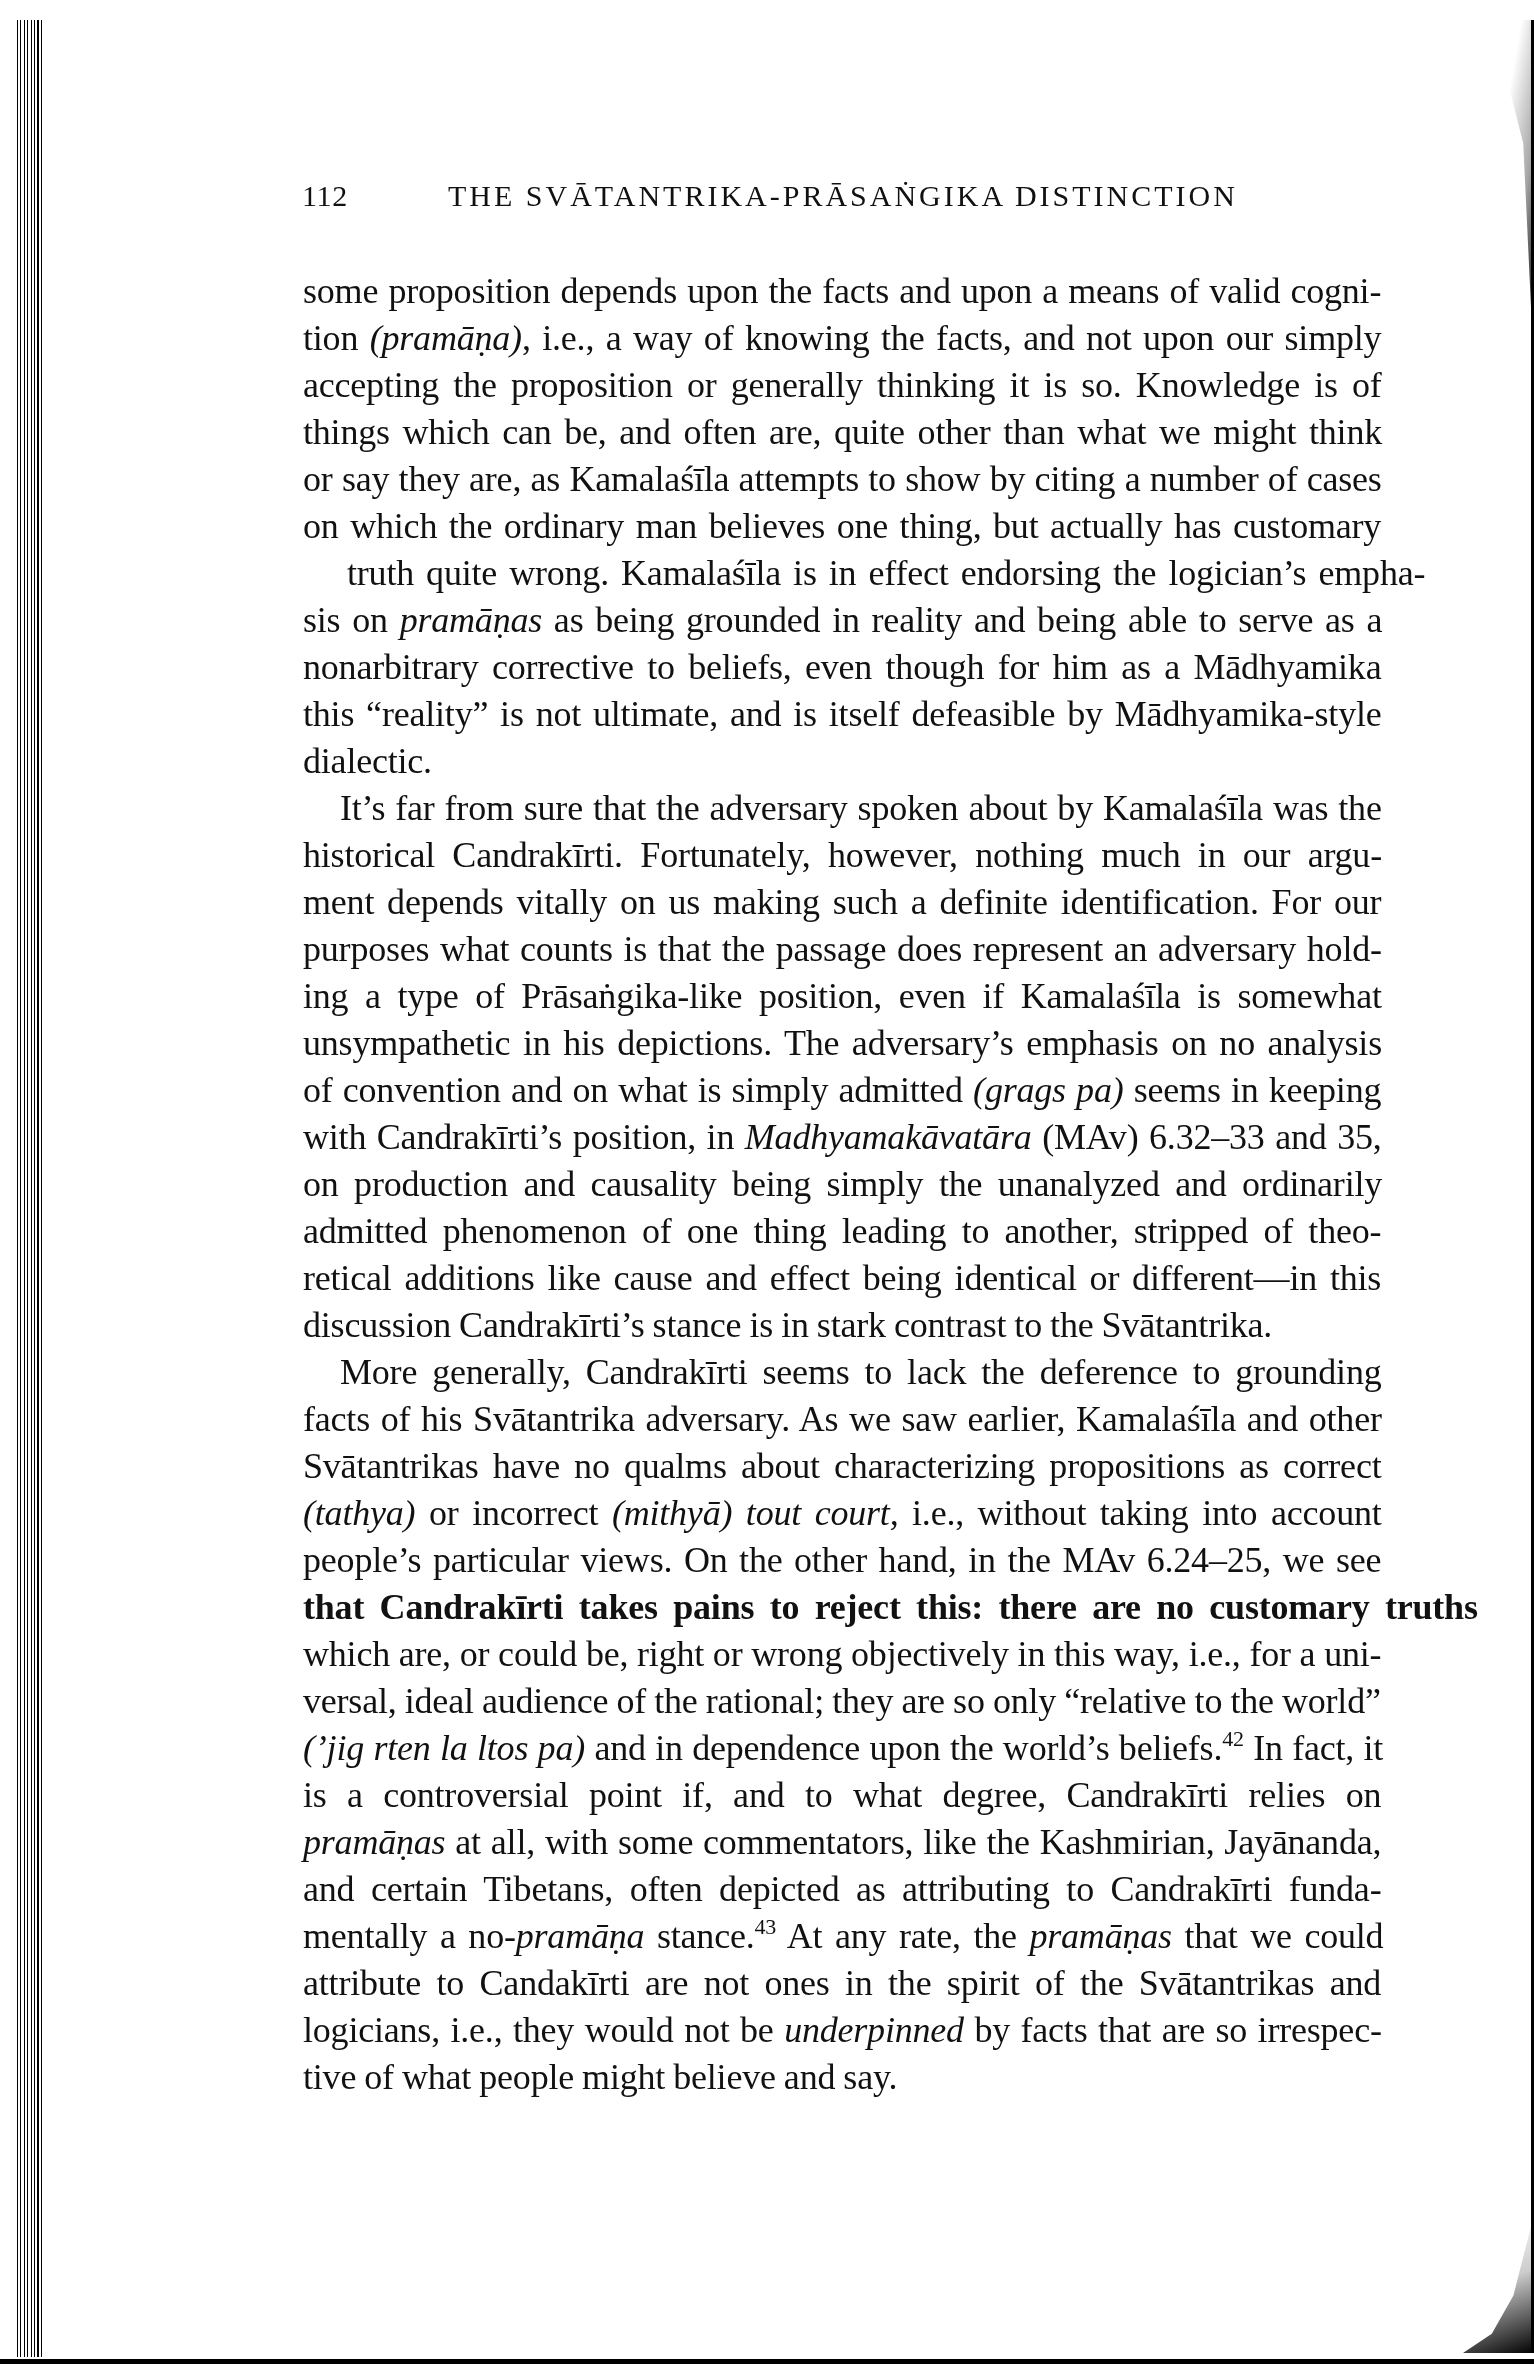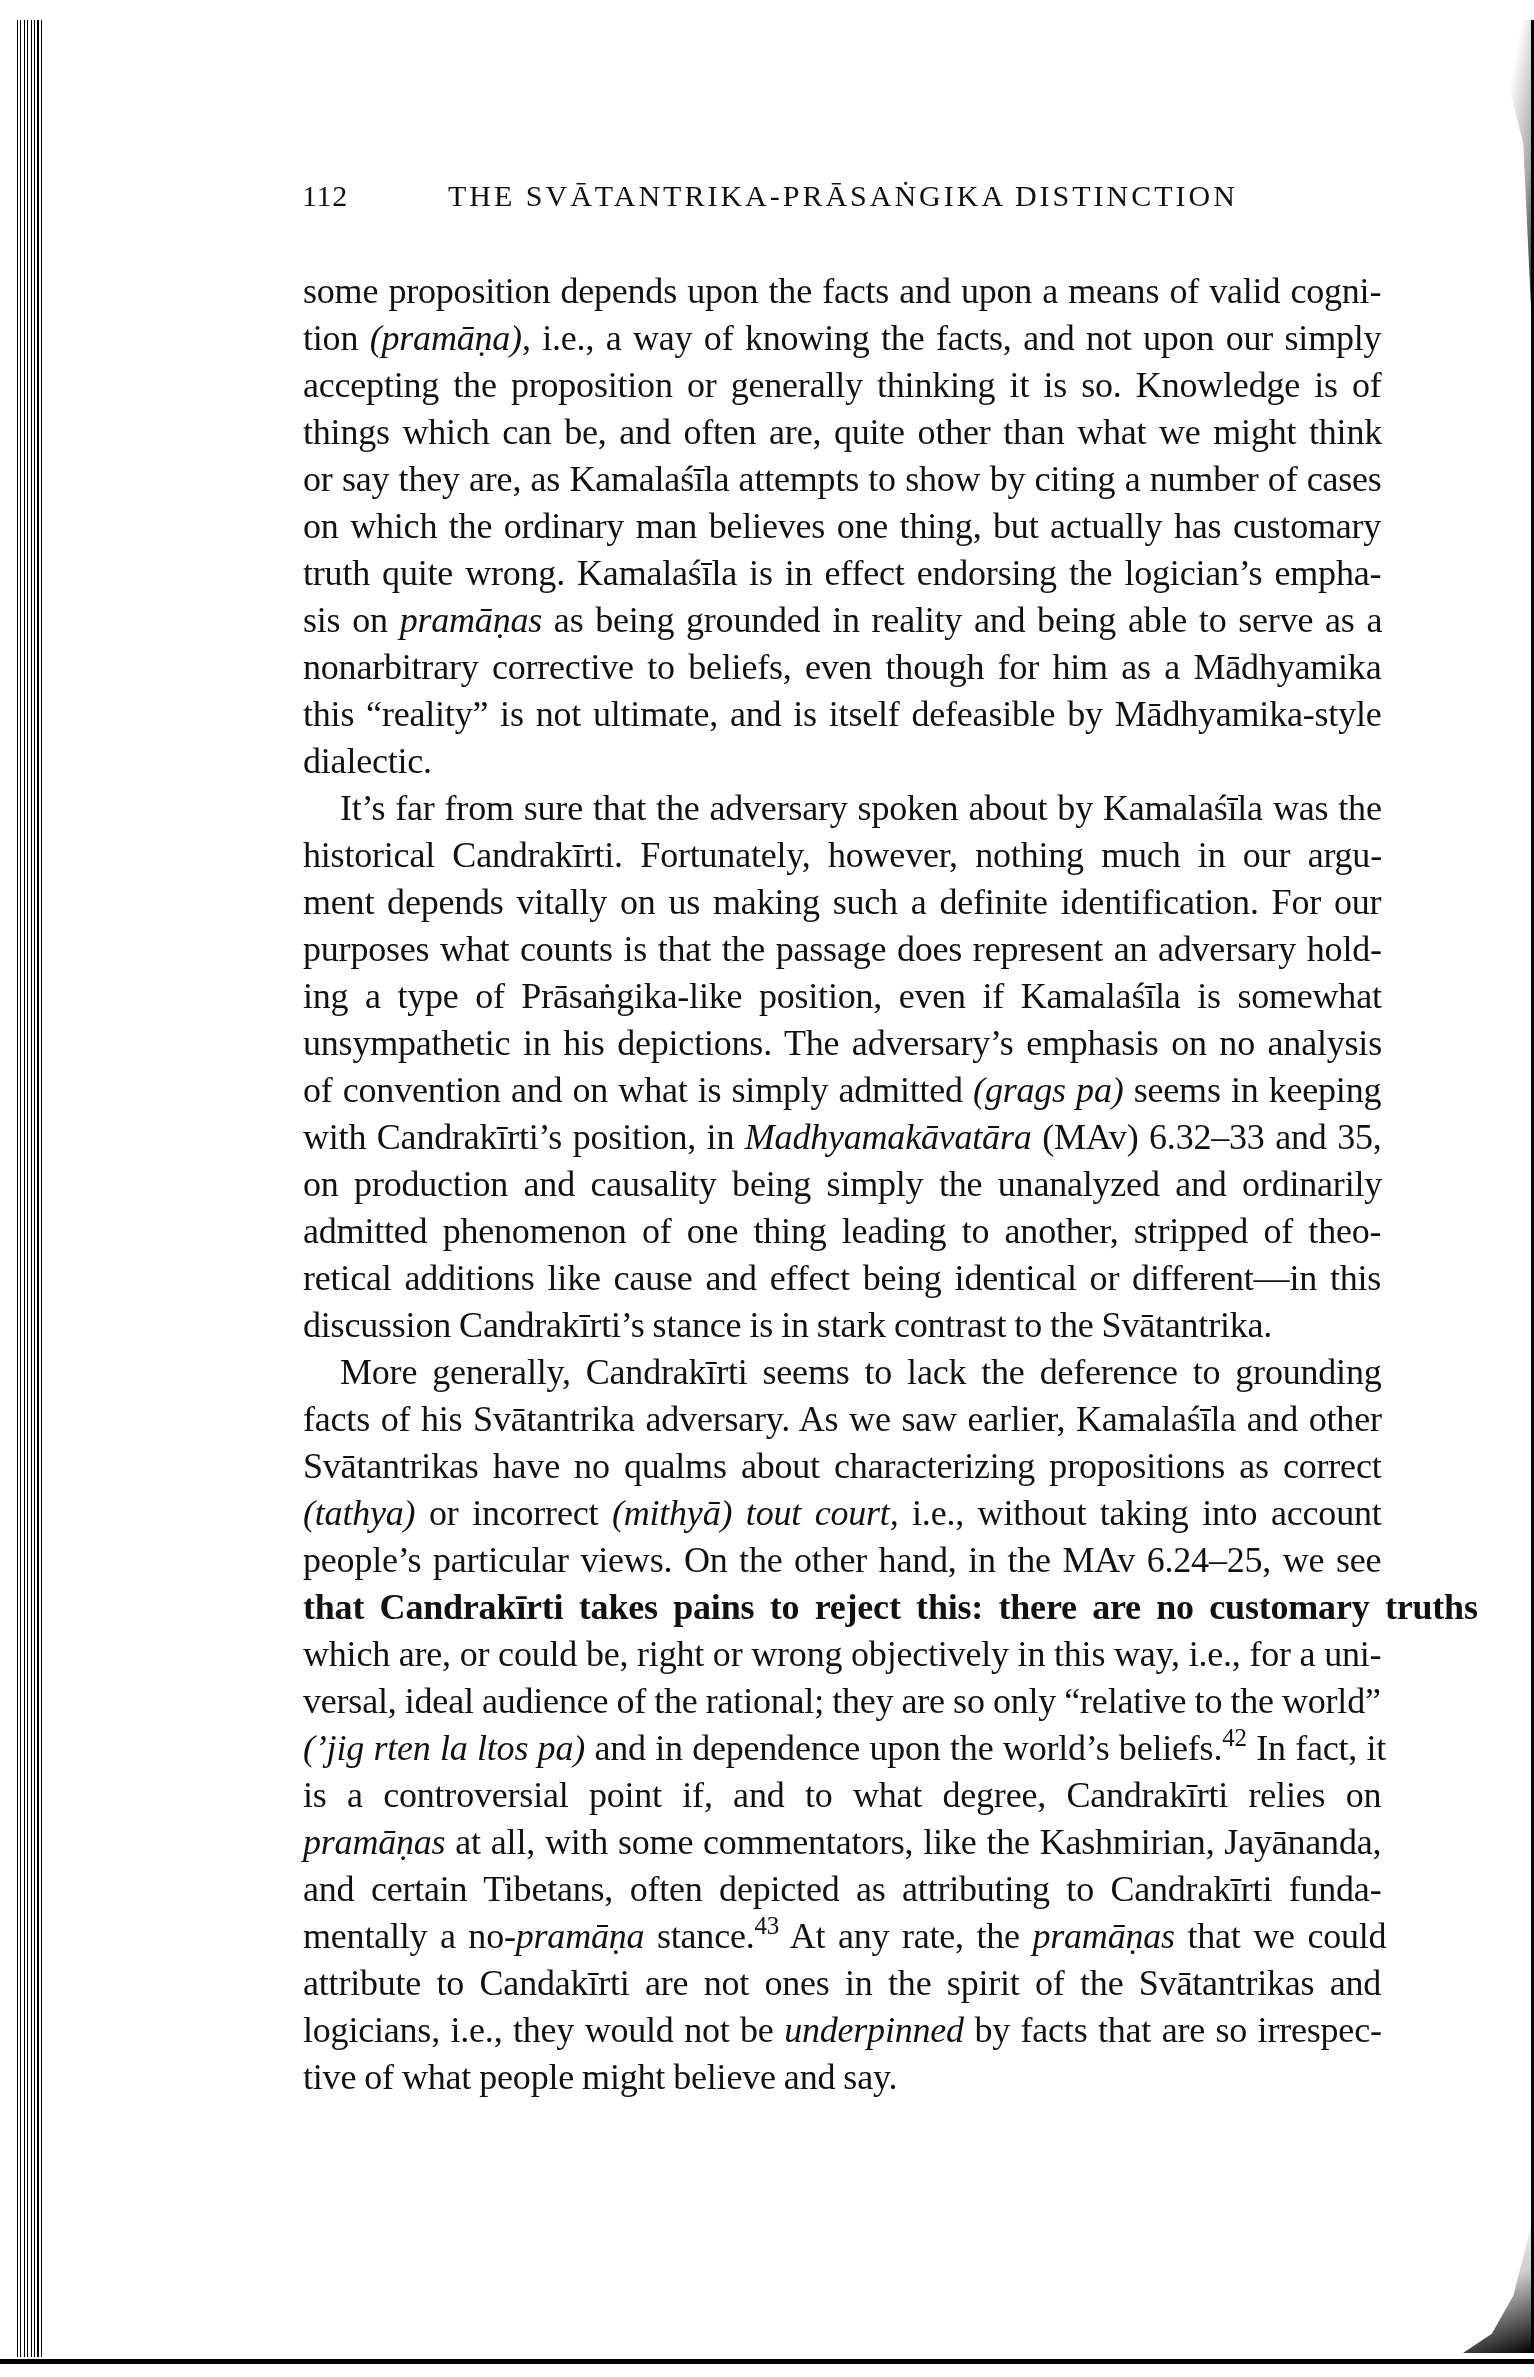--- a/index.html
+++ b/index.html
@@ -123,21 +123,21 @@
       text-align-last: left;
     }
     .para.indent .ln.first {
       padding-left: 37px;
     }
     .para .ln {
       text-indent: 0;
     }
     em { font-style: italic; }
     sup {
-      font-size: 25px;
+      font-size: 22px;
       line-height: 0;
       vertical-align: 14.4px;
     }
   </style>
 </head>
 <body>
 
 <div class="binding"></div>
 <div class="edge-line"></div>
 <div class="edge-shadow-top"></div>
@@ -150,21 +150,21 @@
 </header>
 
 <main class="body-text" id="body-text">
     <p class="para">
       <span class="ln first"><span style="display: inline-block; white-space: nowrap; word-spacing: 1.4px;"><span>some proposition depends upon the facts and upon a means of valid cogni-</span></span></span>
       <span class="ln"><span style="display: inline-block; white-space: nowrap; word-spacing: 2.7px;"><span>tion </span><em>(pramāṇa)</em><span>, i.e., a way of knowing the facts, and not upon our simply</span></span></span>
       <span class="ln"><span style="display: inline-block; white-space: nowrap; word-spacing: 5.4px;"><span>accepting the proposition or generally thinking it is so. Knowledge is of</span></span></span>
       <span class="ln"><span style="display: inline-block; white-space: nowrap; word-spacing: 3.9px;"><span>things which can be, and often are, quite other than what we might think</span></span></span>
       <span class="ln"><span style="display: inline-block; white-space: nowrap; word-spacing: 0.5px;"><span>or say they are, as Kamalaśīla attempts to show by citing a number of cases</span></span></span>
       <span class="ln"><span style="display: inline-block; white-space: nowrap; word-spacing: 2.8px;"><span>on which the ordinary man believes one thing, but actually has customary</span></span></span>
-      <span class="ln"><span style="display: inline-block; white-space: nowrap; word-spacing: 3.3px;"><span>truth quite wrong. Kamalaśīla is in effect endorsing the logician’s empha-</span></span></span>
+      <span class="ln"><span style="display: inline-block; white-space: nowrap; word-spacing: 3.3px; margin-left: 44px;"><span>truth quite wrong. Kamalaśīla is in effect endorsing the logician’s empha-</span></span></span>
       <span class="ln"><span style="display: inline-block; white-space: nowrap; word-spacing: 3px;"><span>sis on </span><em>pramāṇas</em><span> as being grounded in reality and being able to serve as a</span></span></span>
       <span class="ln"><span style="display: inline-block; white-space: nowrap; word-spacing: 4.6px;"><span>nonarbitrary corrective to beliefs, even though for him as a Mādhyamika</span></span></span>
       <span class="ln"><span style="display: inline-block; white-space: nowrap; word-spacing: 3.1px;"><span>this “reality” is not ultimate, and is itself defeasible by Mādhyamika-style</span></span></span>
       <span class="ln last"><span style="display: inline-block; white-space: nowrap;"><span>dialectic.</span></span></span>
     </p>
     <p class="para indent">
       <span class="ln first"><span style="display: inline-block; white-space: nowrap; word-spacing: 1.2px;"><span>It’s far from sure that the adversary spoken about by Kamalaśīla was the</span></span></span>
       <span class="ln"><span style="display: inline-block; white-space: nowrap; word-spacing: 8.6px;"><span>historical Candrakīrti. Fortunately, however, nothing much in our argu-</span></span></span>
       <span class="ln"><span style="display: inline-block; white-space: nowrap; word-spacing: 4.1px;"><span>ment depends vitally on us making such a definite identification. For our</span></span></span>
       <span class="ln"><span style="display: inline-block; white-space: nowrap; word-spacing: 1.9px;"><span>purposes what counts is that the passage does represent an adversary hold-</span></span></span>

